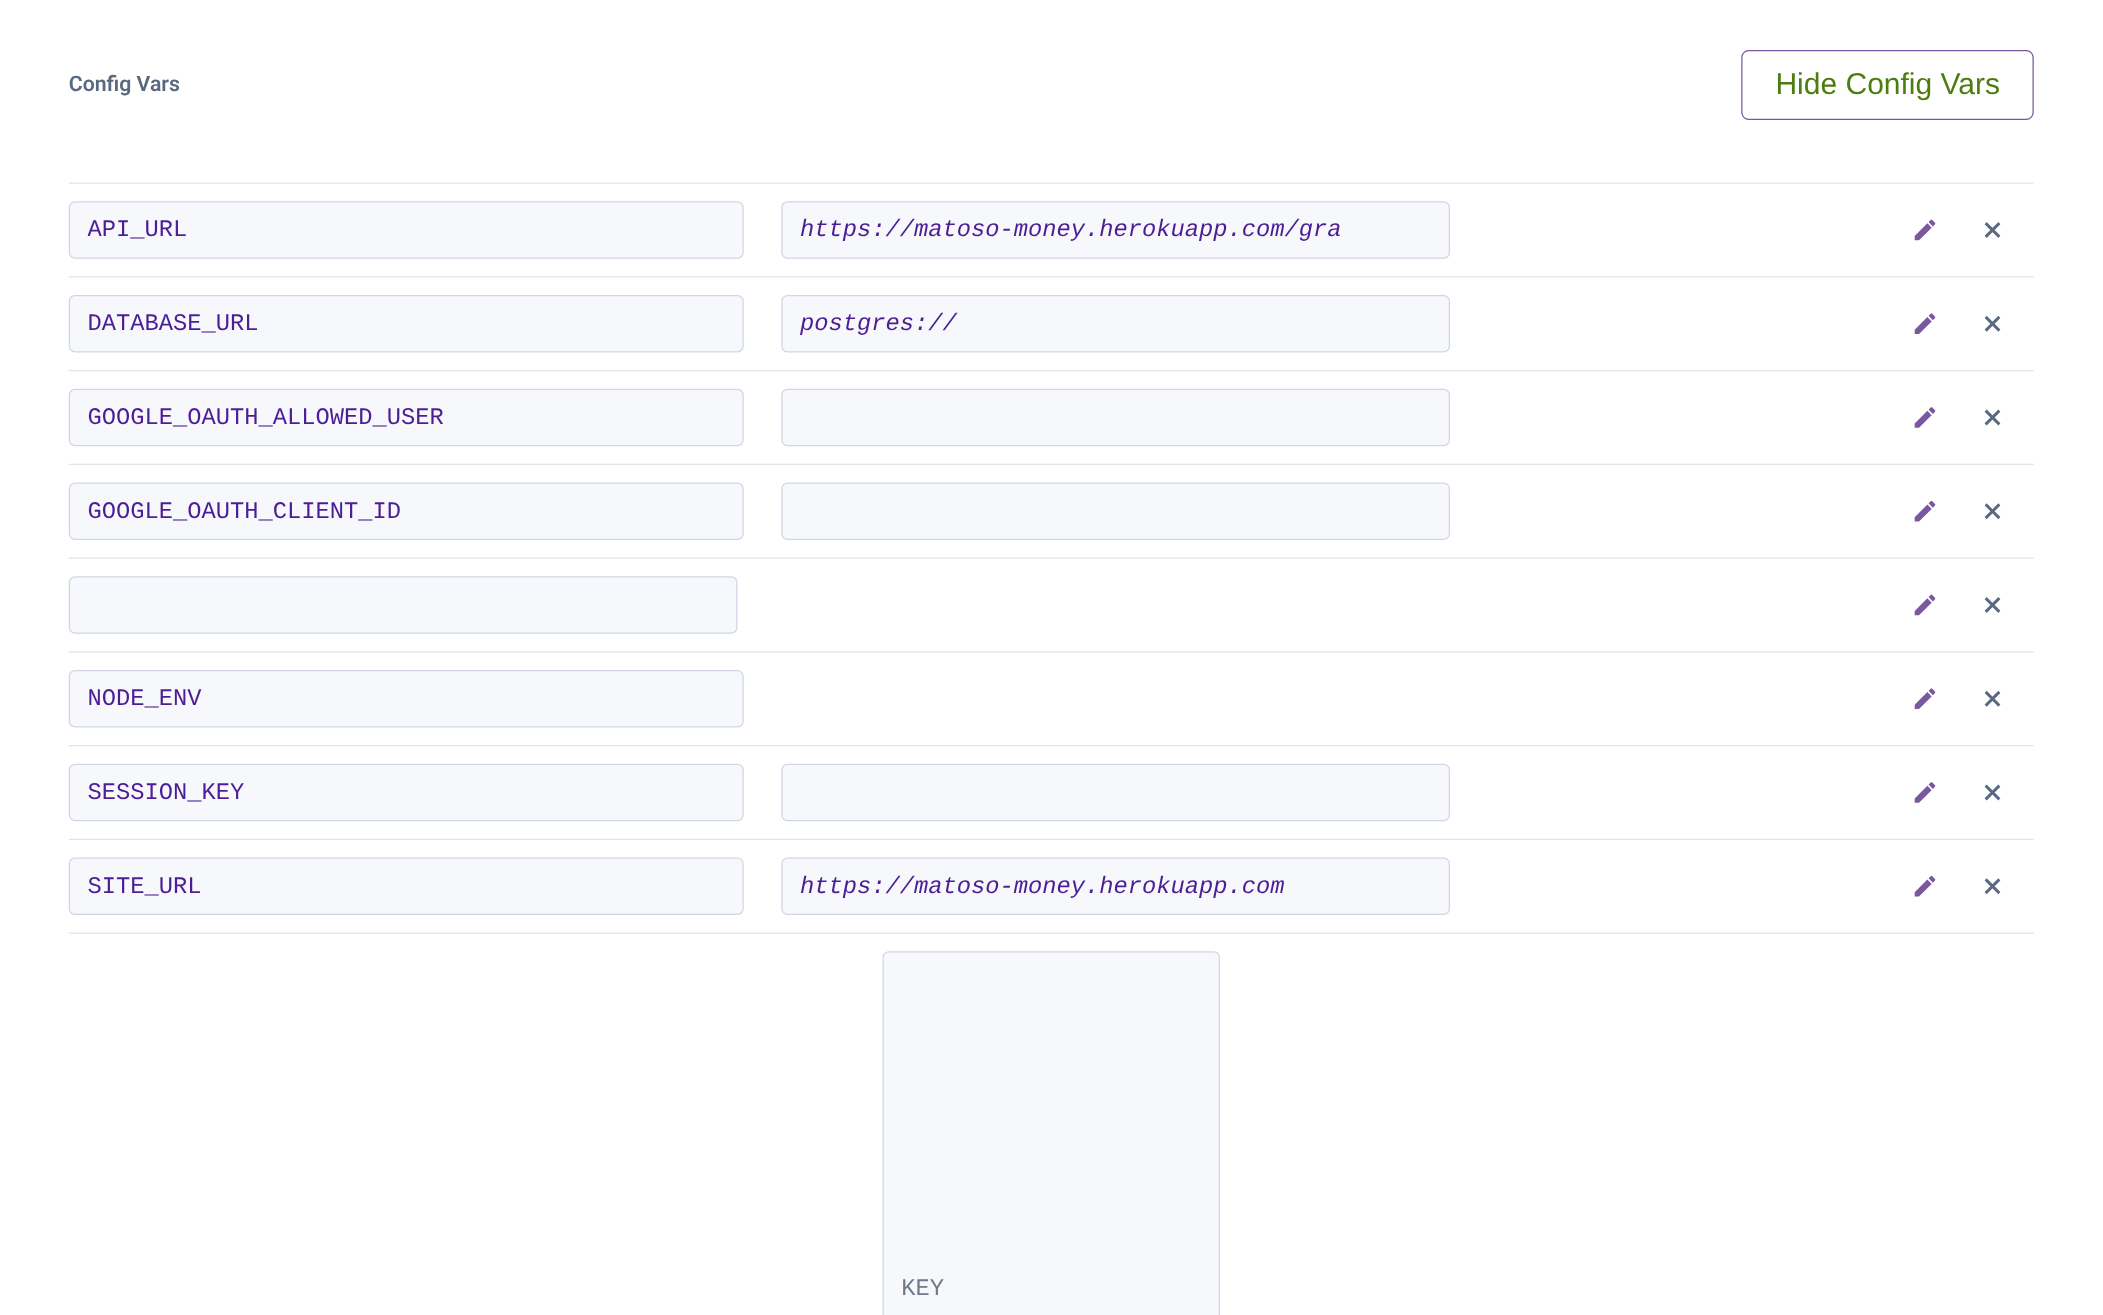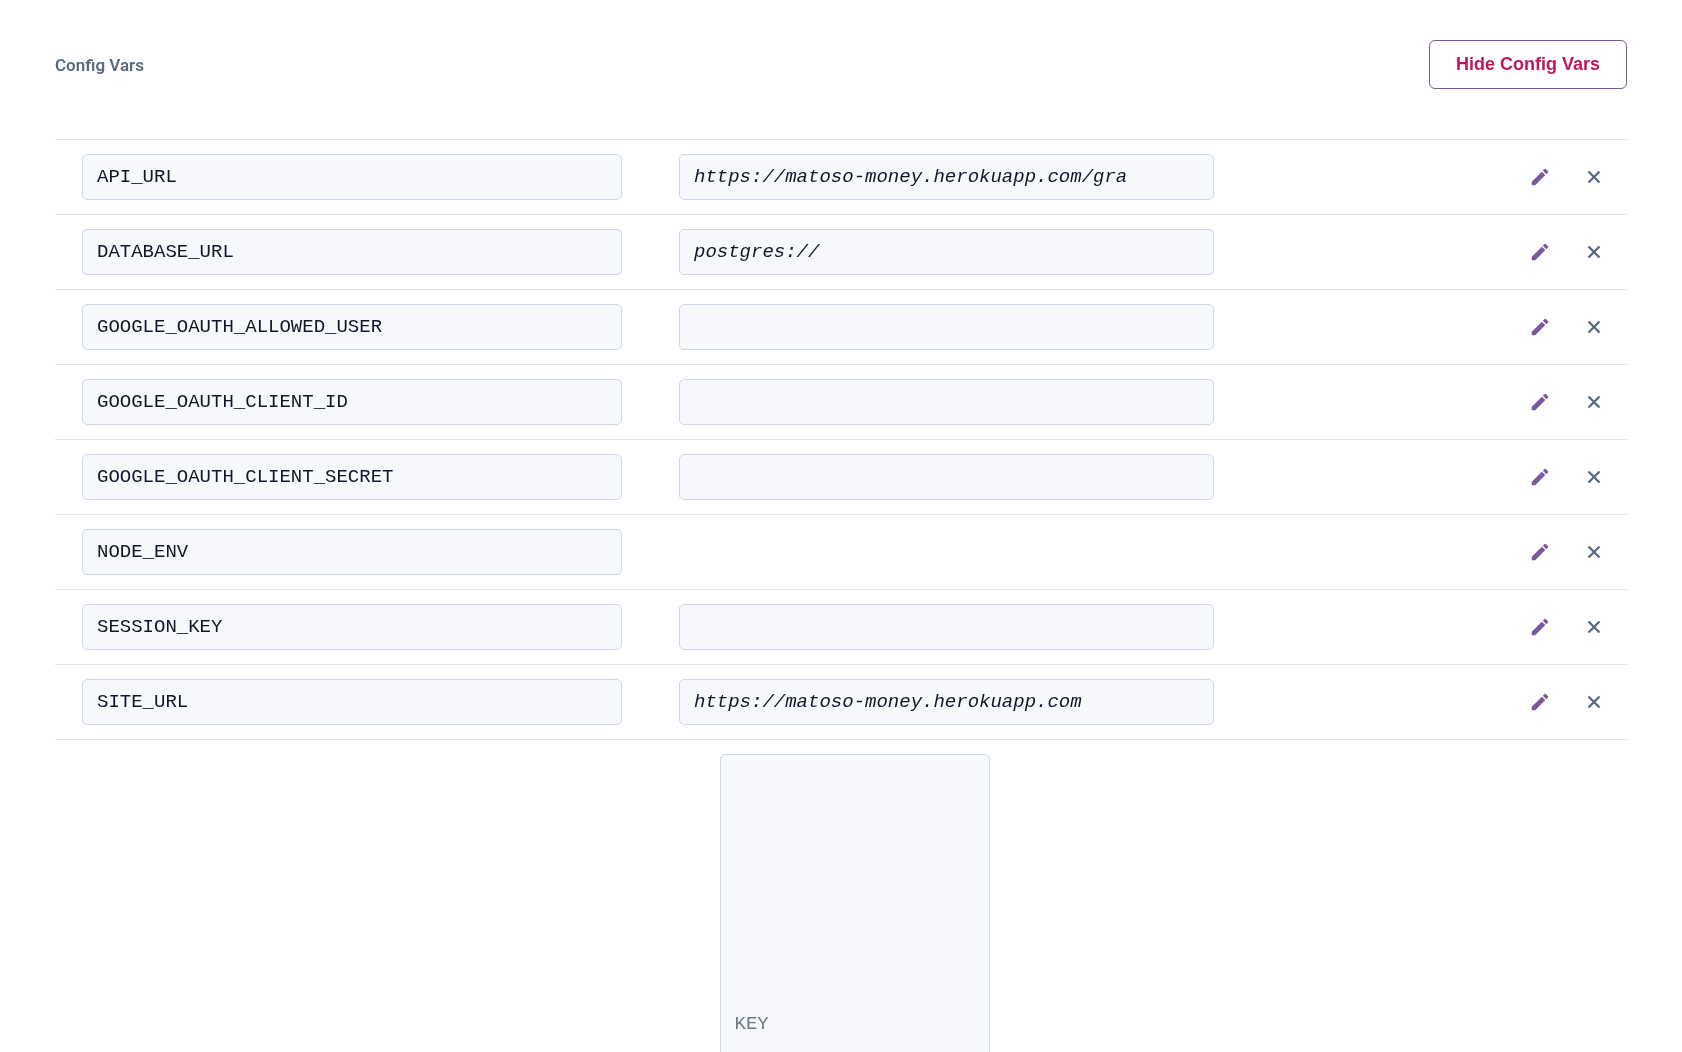--- a/index.html
+++ b/index.html
@@ -20,23 +20,23 @@
       margin-bottom: 50px;
     }
     .section-title {
       font-size: 17px;
       font-weight: 600;
       color: #596981;
     }
     .hide-btn {
       background: #ffffff;
       border: 1.5px solid #79589f;
-      color: #be185d;
-      font-size: 18px;
-      font-weight: 700;
+      color: #4d7c0f;
+      font-size: 24px;
+      font-weight: 400;
       padding: 13px 26px;
       border-radius: 6px;
       cursor: pointer;
     }
     .rows-container {
       display: flex;
       flex-direction: column;
     }
     .config-row {
       display: flex;
@@ -48,26 +48,25 @@
     .config-row:first-child {
       border-top: 1px solid #e3e3e8;
     }
     .key-input, .value-input {
       font-family: "SFMono-Regular", Consolas, "Liberation Mono", Menlo, monospace;
       font-size: 19px;
       padding: 11px 14px;
       border: 1px solid #cfd7e6;
       border-radius: 5px;
       background: #f7f8fb;
-      color: #0f172a;
+      color: #4c1d95;
       outline: none;
       overflow: hidden;
       white-space: nowrap;
       text-overflow: clip;
-      margin-left: 27px;
     }
     .key-input {
       flex: 0 0 540px;
     }
     .value-input {
       flex: 0 0 535px;
       font-style: italic;
     }
     .key-input::placeholder, .value-input::placeholder {
       color: #6e7a8a;
@@ -188,21 +187,20 @@
           </svg>
         </button>
         <button class="icon-btn">
           <svg viewBox="0 0 24 24">
             <path class="close-icon" d="M6 6 L18 18 M18 6 L6 18"></path>
           </svg>
         </button>
       </div>
     </div>
     <div class="config-row">
-      <input type="text" class="key-input" value="GOOGLE_OAUTH_CLIENT_SECRET" style="">
       <input type="text" class="value-input" value="" style="">
       <div class="actions">
         <button class="icon-btn">
           <svg viewBox="0 0 24 24">
             <path class="edit-icon" d="M3 17.25V21h3.75L17.81 9.94l-3.75-3.75L3 17.25zM20.71 7.04a1 1 0 0 0 0-1.41l-2.34-2.34a1 1 0 0 0-1.41 0l-1.83 1.83 3.75 3.75 1.83-1.83z"></path>
           </svg>
         </button>
         <button class="icon-btn">
           <svg viewBox="0 0 24 24">
             <path class="close-icon" d="M6 6 L18 18 M18 6 L6 18"></path>

